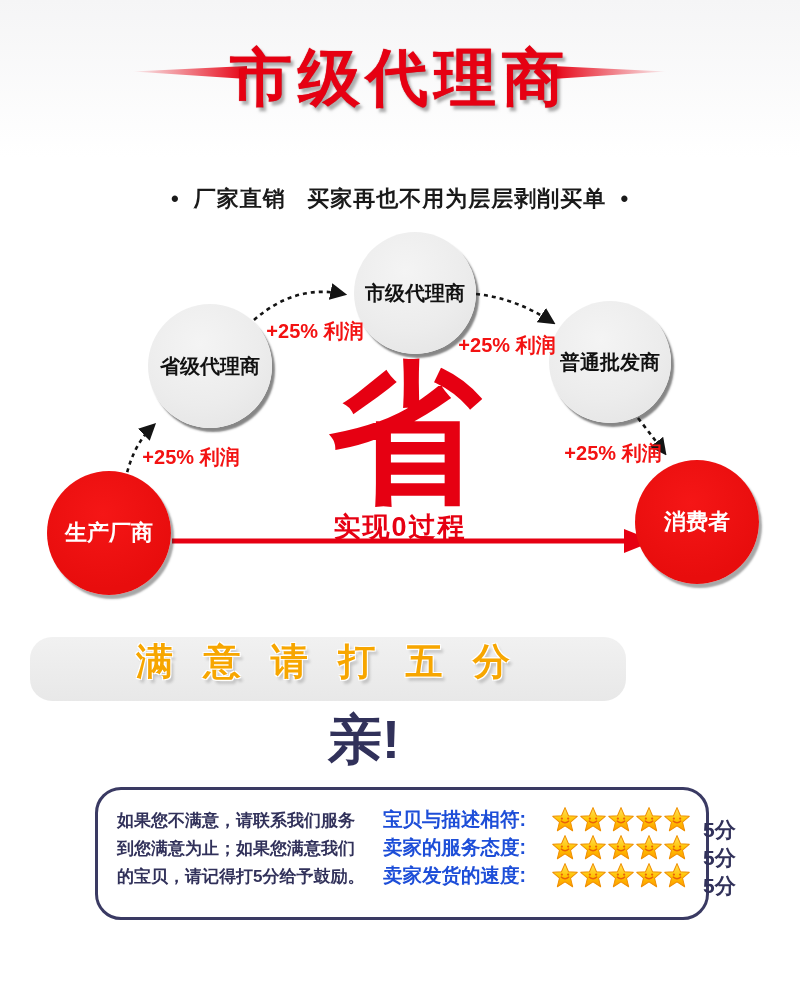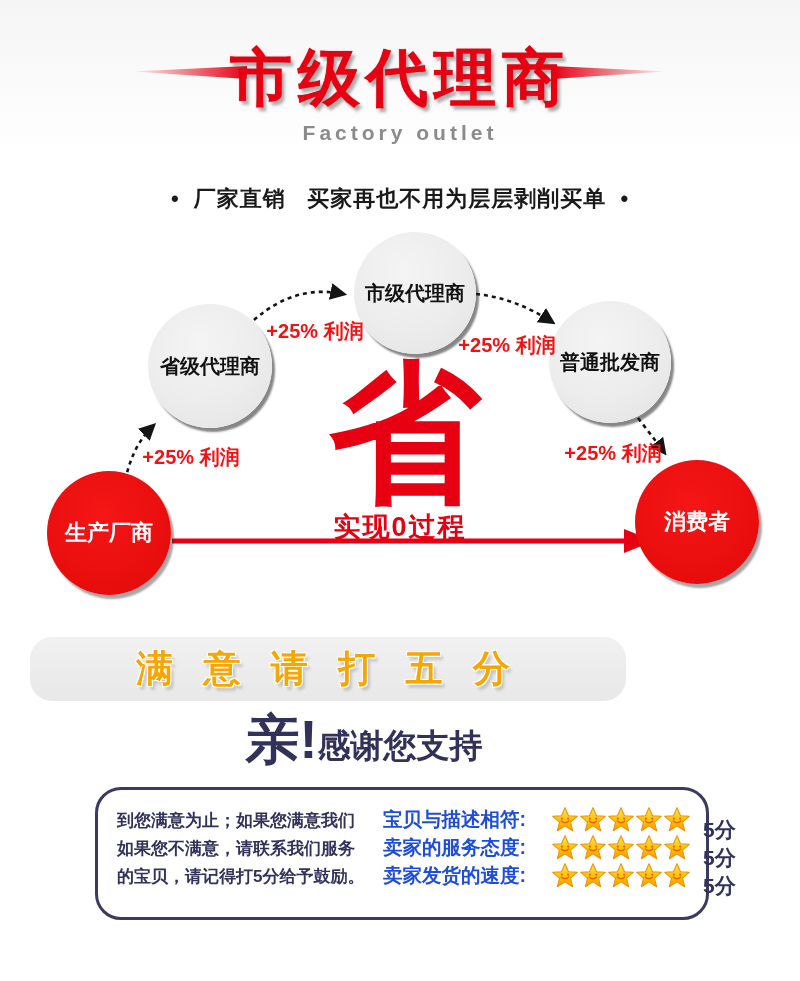--- a/index.html
+++ b/index.html
@@ -67,21 +67,21 @@
     position:absolute; top:317px; left:0; width:790px; text-align:center;
     color:#e60012; font-size:20px; font-weight:900; letter-spacing:.5px;
     white-space:nowrap;
   }
 
   
   .banner {
     position:absolute; top:637px; left:30px; width:596px; height:64px;
     border-radius:22px;
     background:linear-gradient(180deg,#f1f1f1,#e8e8e8);
-    display:flex; align-items:center; justify-content:center;
+    display:flex; justify-content:center;
   }
   .banner-text {
     font-size:37px; font-weight:900; color:#f7a600; letter-spacing:10px;
     text-shadow:-1px -1px 0 #fff, 1px -1px 0 #fff, -1px 1px 0 #fff,
                  1px 1px 0 #fff, 3px 4px 3px rgba(0,0,0,.18);
     white-space:pre;
   }
 
   
   .thanks {
@@ -123,21 +123,20 @@
   .hidden-defs { position:absolute; width:0; height:0; overflow:hidden; }
 </style>
 </head>
 <body>
 
 <div id="page">
 
   <div class="wedge left"></div>
   <div class="page-title">市级代理商</div>
   <div class="wedge right"></div>
-  <div class="subtitle">Factory outlet</div>
   <div class="tagline">•  厂家直销   买家再也不用为层层剥削买单  •</div>
 
   <div class="diagram">
 
     <svg class="overlay" width="800" height="392" viewBox="0 0 800 392">
       <defs>
         <marker id="ah" viewBox="0 0 10 10" refX="7.5" refY="5" markerWidth="6.5" markerHeight="6.5" orient="auto">
           <path d="M0,0 L10,5 L0,10 z" fill="#141414"></path>
         </marker>
       </defs>
@@ -175,43 +174,42 @@
     <div class="big-char">省</div>
     <div class="process-title">实现0过程</div>
   </div>
 
   <div class="banner">
     <span class="banner-text">满 意 请 打 五 分</span>
   </div>
 
   <div class="thanks">
     <span class="thanks-prefix">亲!</span>
-      <span class="thanks-suffix">感谢您支持</span>
   </div>
 
   <svg class="hidden-defs" aria-hidden="true">
     <defs>
       <linearGradient id="star-grad" x1="0" y1="0" x2="0" y2="1">
         <stop offset="0" stop-color="#ffe263"></stop>
         <stop offset="0.55" stop-color="#ffc400"></stop>
         <stop offset="1" stop-color="#ff9a00"></stop>
       </linearGradient>
       <symbol id="star-sym" viewBox="0 0 24 24">
         <path d="M12 1.4 L15.1 8.7 L22.9 9.2 L16.9 14.3 L18.8 22 L12 17.7 L5.2 22 L7.1 14.3 L1.1 9.2 L8.9 8.7 Z" fill="url(#star-grad)" stroke="#ef8f00" stroke-width="0.9" stroke-linejoin="round"></path>
         <circle cx="9.2" cy="11.2" r="1" fill="#e8610a"></circle>
         <circle cx="14.8" cy="11.2" r="1" fill="#e8610a"></circle>
         <path d="M8.6 13.4 Q12 16.4 15.4 13.4" fill="none" stroke="#e8610a" stroke-width="1.2" stroke-linecap="round"></path>
       </symbol>
     </defs>
   </svg>
 
   <div class="feedback">
     <div class="note">
+      <div class="note-line">如果您不满意，请联系我们服务</div>
       <div class="note-line">到您满意为止；如果您满意我们</div>
-      <div class="note-line">如果您不满意，请联系我们服务</div>
       <div class="note-line">的宝贝，请记得打5分给予鼓励。</div>
     </div>
     <div class="v-divider"></div>
     <div class="ratings">
 
       <div class="rating-row">
         <span class="rating-label">宝贝与描述相符:</span>
         <span class="stars">
           <svg class="star">
               <use href="#star-sym"></use>

